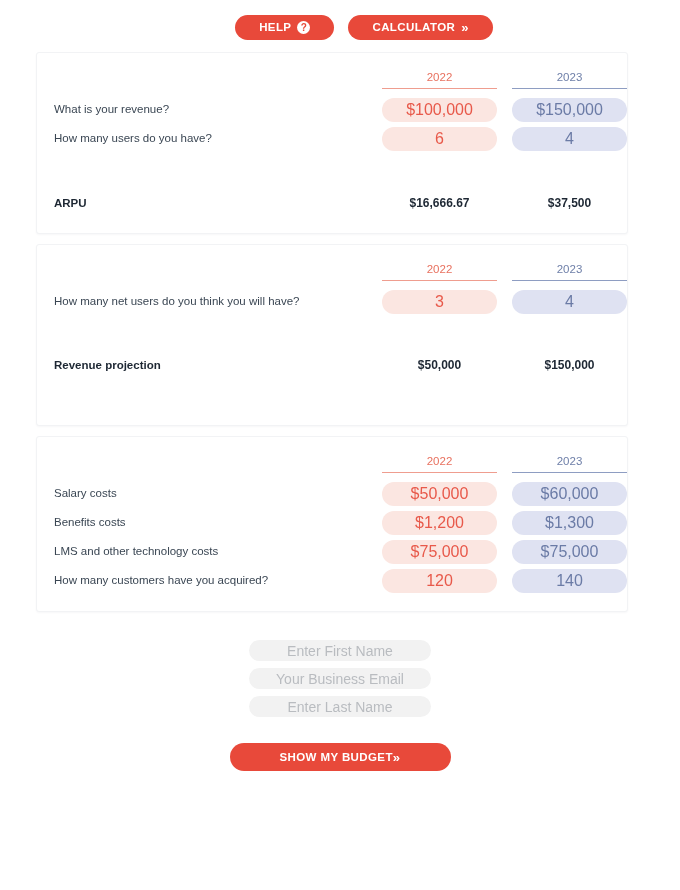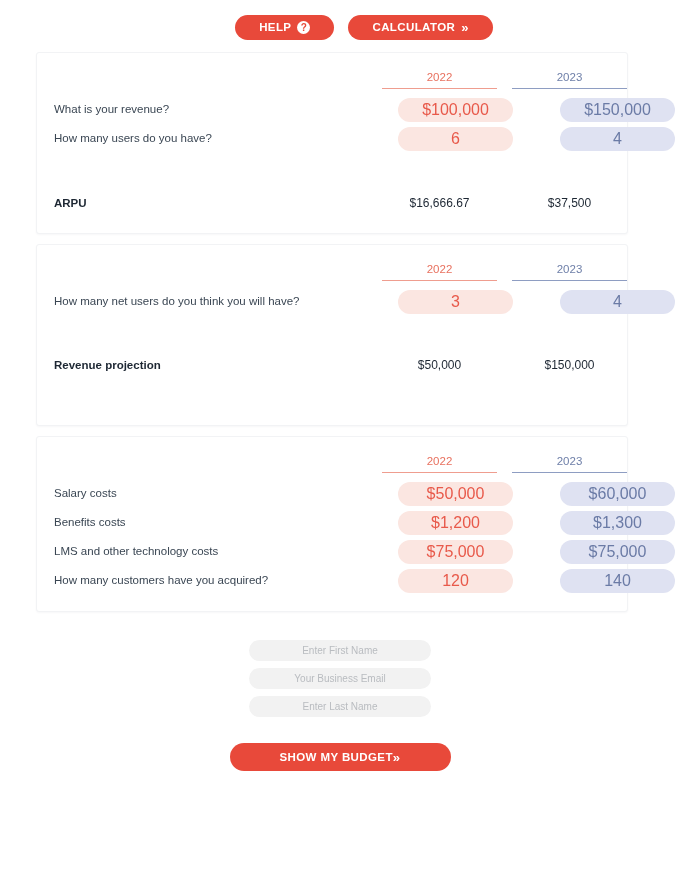--- a/index.html
+++ b/index.html
@@ -119,21 +119,21 @@
     width: 115px;
     text-align: center;
     font-size: 11.5px;
     padding-bottom: 5px;
     box-sizing: border-box;
   }
   .yr-2022 { color: #e8715f; border-bottom: 1.3px solid #ef9d8f; }
   .yr-2023 { color: #6e7fa8; border-bottom: 1.3px solid #8e9dc2; }
 
   
-  .vrow { height: 29px; gap: 16px; }
+  .vrow { height: 29px; }
   .pill {
     width: 115px;
     height: 24px;
     border-radius: 999px;
     display: flex;
     align-items: center;
     justify-content: center;
     font-size: 16px;
     box-sizing: border-box;
     cursor: text;
@@ -143,21 +143,21 @@
 
   
   .sum-lbl {
     font-weight: bold;
     color: #1d2733;
     font-size: 11.5px;
   }
   .sum-val {
     width: 115px;
     text-align: center;
-    font-weight: normal;
+    font-weight: bold;
     font-size: 12px;
     color: #1d2733;
   }
 
   
   .form-wrap {
     position: absolute;
     left: 0;
     top: 640px;
     width: 680px;
@@ -173,21 +173,21 @@
   .field {
     display: block;
     width: 182px;
     height: 21px;
     margin: 0 auto 7px auto;
     background: #f2f2f2;
     border: none;
     border-radius: 999px;
     text-align: center;
     font-family: "Liberation Sans", sans-serif;
-    font-size: 10px;
+    font-size: 14px;
     color: #555e68;
     outline: none;
     box-sizing: border-box;
   }
   .field::placeholder { color: #b9bcc0; opacity: 1; }
   .submit-btn {
     margin-top: 19px;
     background: #e8493a;
     color: #ffffff;
     border: none;

